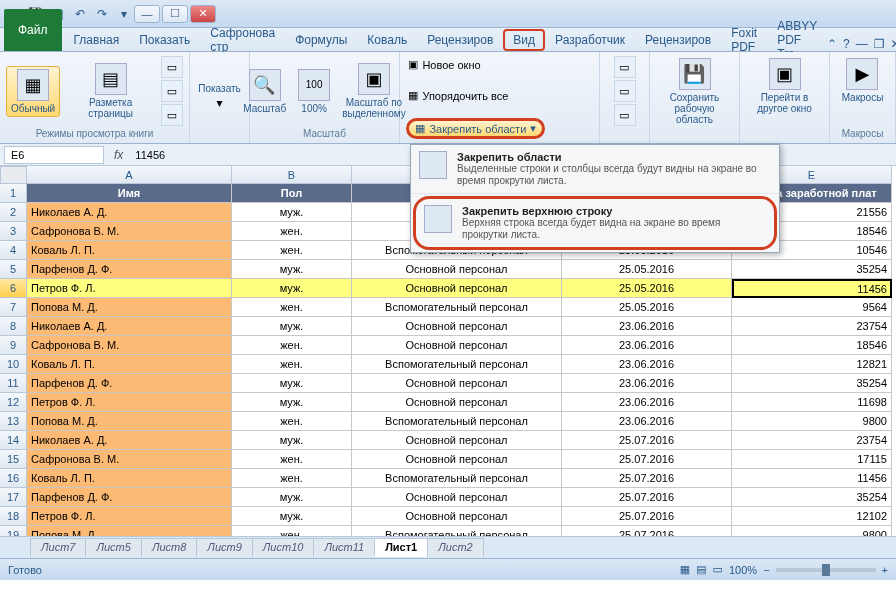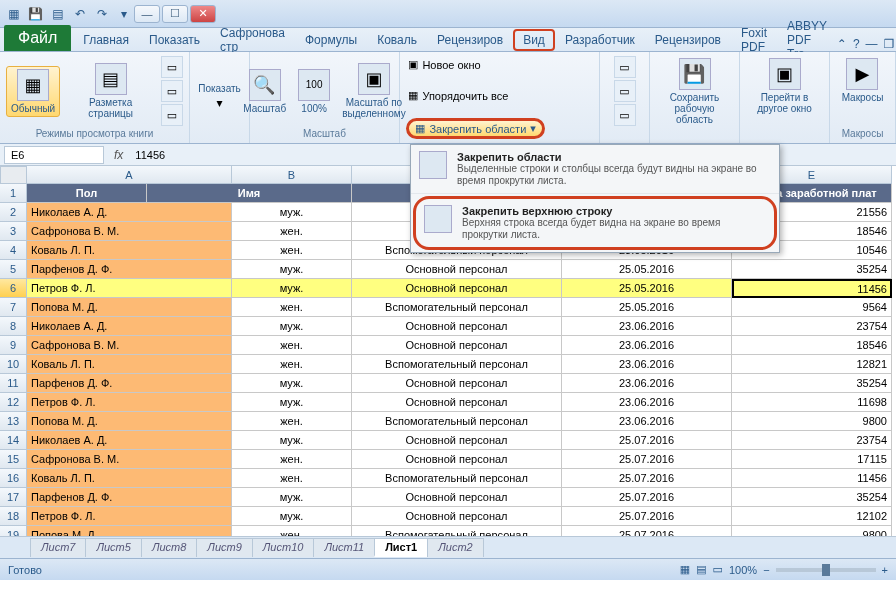--- a/index.html
+++ b/index.html
@@ -5,21 +5,21 @@
 * { box-sizing: border-box; margin: 0; padding: 0; font-family: 'Segoe UI', Tahoma, sans-serif; }
 body { background: #fff; width: 896px; height: 608px; overflow: hidden; font-size: 12px; position: relative; }
 .titlebar { background: linear-gradient(#dce8f5,#c5d9f0); height: 28px; display: flex; align-items: center; padding: 0 4px; border-bottom: 1px solid #9cb4d0; }
 .qat { display:flex; gap:2px; align-items:center;}
 .qat-btn { width:20px; height:20px; display:flex; align-items:center; justify-content:center; color:#2a5a8a; }
 .title-text { flex:1; text-align:center; color:#3a5a7a; font-size:13px;}
 .winctrls { display:flex; gap:2px;}
 .winbtn { width:26px; height:18px; background:linear-gradient(#f5f8fc,#dce8f5); border:1px solid #9cb4d0; border-radius:3px; display:flex; align-items:center; justify-content:center; font-size:11px; color:#3a5a7a;}
 .winbtn.close { background:linear-gradient(#e88,#c44); color:#fff;}
 .tabs { height:24px; background:linear-gradient(#e8f0f8,#dce8f5); display:flex; align-items:flex-end; border-bottom:1px solid #9cb4d0; padding-left:4px;}
-.file-tab { background:#217346; color:#fff; padding:5px 14px; font-size:16px; border-radius:2px 2px 0 0; margin-right:2px; height:26px; display:flex; align-items:center;}
+.file-tab { background:#217346; color:#fff; padding:21px 14px; font-size:12px; border-radius:2px 2px 0 0; margin-right:2px; height:26px; display:flex; align-items:center;}
 .file-tab { background:#1e7a37; }
 .tab { padding:3px 10px; color:#2a5a8a; font-size:12px; height:22px; display:flex; align-items:center; cursor:pointer;}
 .tab.active { border:2px solid #d04020; border-radius:4px; padding:1px 8px;}
 .help-icons { margin-left:auto; display:flex; gap:6px; padding-right:6px; color:#2a5a8a;}
 .ribbon { height:92px; background:linear-gradient(#f2f6fb,#e2ebf5); border-bottom:1px solid #9cb4d0; display:flex; position:relative;}
 .rgroup { border-right:1px solid #c8d8e8; padding:4px 6px; display:flex; flex-direction:column; align-items:center; justify-content:space-between;}
 .rgroup-label { font-size:10px; color:#5a7a9a; padding-top:2px;}
 .rgroup-btns { display:flex; gap:4px; flex:1; align-items:center;}
 .vbtn { display:flex; flex-direction:column; align-items:center; gap:2px; padding:2px 4px; cursor:pointer;}
 .vbtn.sel { background:linear-gradient(#fff3d0,#ffd870); border:1px solid #e8b040; border-radius:3px;}
@@ -207,22 +207,22 @@
   <div class="colhdr-row">
     <div class="corner"></div>
     <div class="colhdr c-a">A</div>
     <div class="colhdr c-b">B</div>
     <div class="colhdr c-c">C</div>
     <div class="colhdr c-d">D</div>
     <div class="colhdr c-e">E</div>
   </div>
   <div class="row">
     <div class="rowhdr">1</div>
+    <div class="cell hdrcell c-a">Имя</div>
     <div class="cell hdrcell c-b">Пол</div>
-    <div class="cell hdrcell c-a">Имя</div>
     <div class="cell hdrcell c-c">Ка</div>
     <div class="cell hdrcell c-d"></div>
     <div class="cell hdrcell c-e">Сумма заработной плат</div>
   </div>
   <div id="data-rows">
       <div class="row">
         <div class="rowhdr">2</div>
     <div class="cell namecell c-a">Николаев А. Д.</div>
     <div class="cell c-b cjust">муж.</div>
     <div class="cell c-c cjust">О</div>

